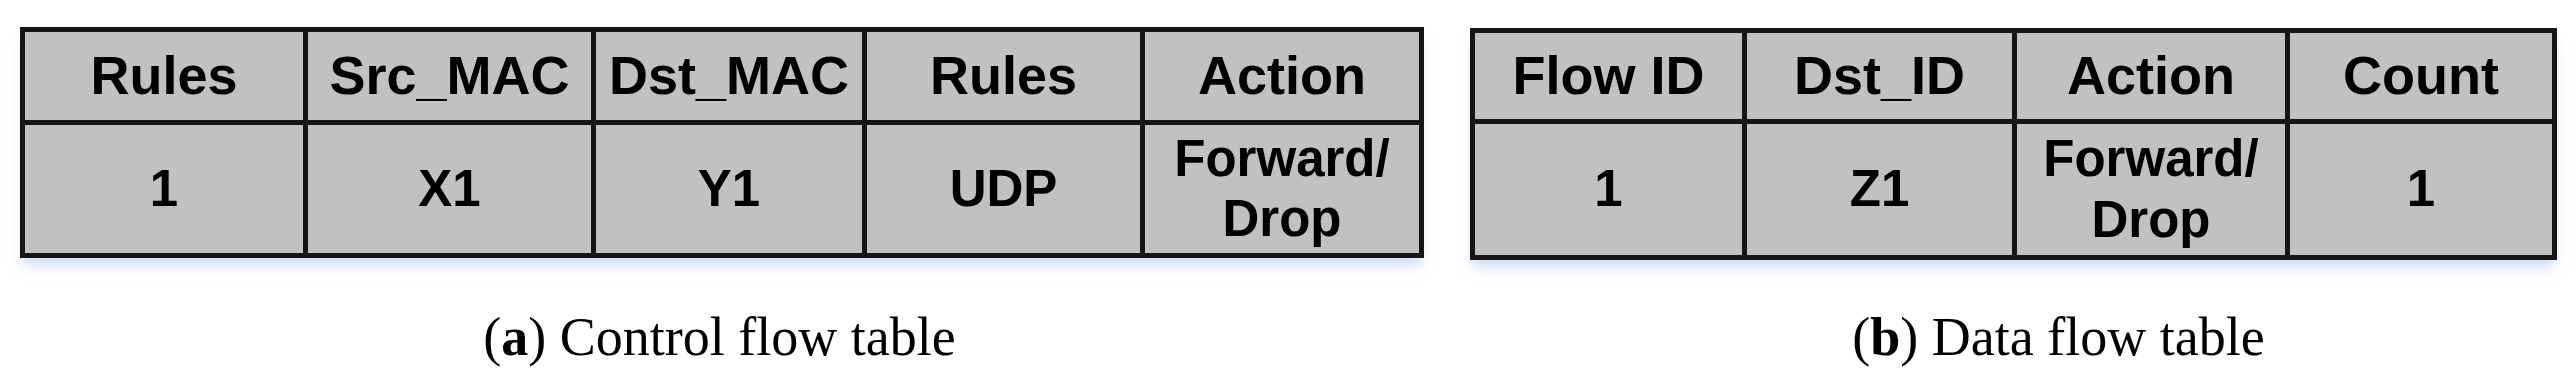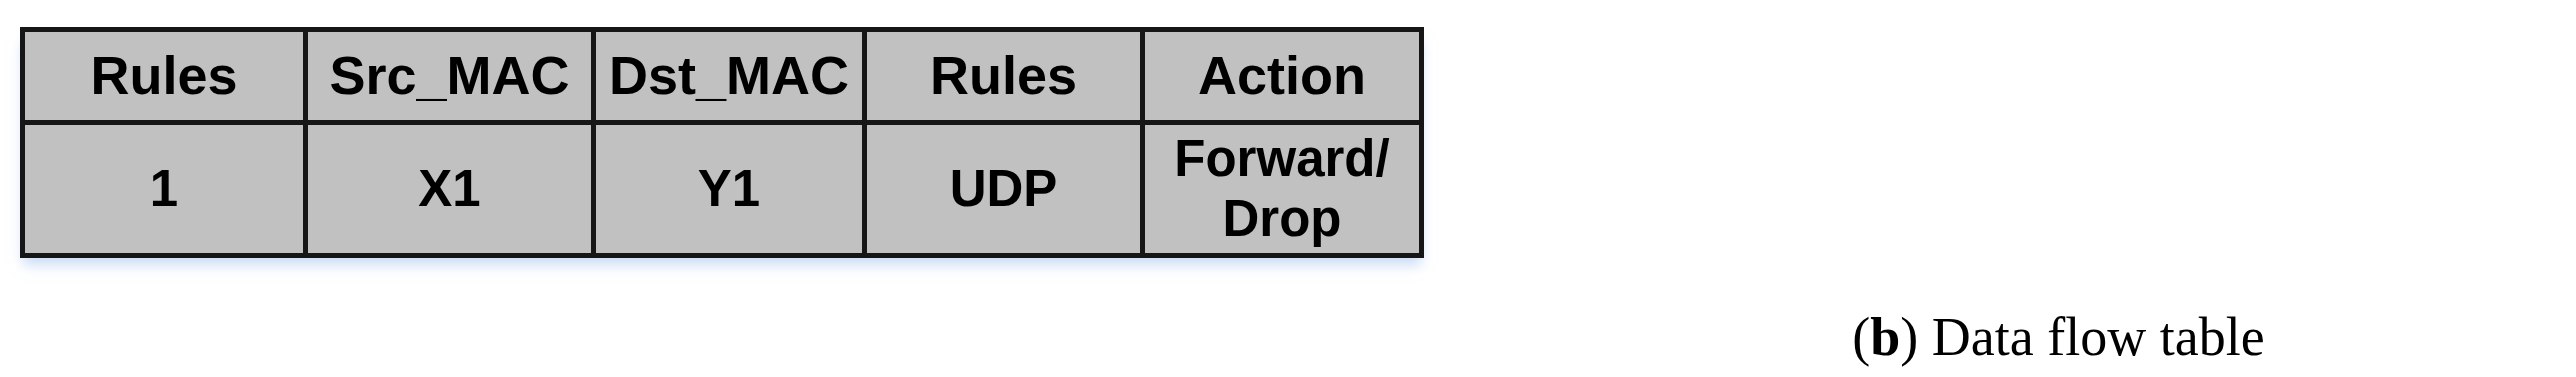--- a/index.html
+++ b/index.html
@@ -87,20 +87,48 @@
         <td>1</td>
         <td>X1</td>
         <td>Y1</td>
         <td>UDP</td>
         <td>Forward/
 Drop</td>
       </tr>
     </tbody>
   </table>
 
+  <table class="ftable" id="table-b">
+    <colgroup>
+      <col style="width:272px">
+      <col style="width:270px">
+      <col style="width:273px">
+      <col style="width:267px">
+    </colgroup>
+    <thead>
+      <tr class="hrow">
+        <th>Flow ID</th>
+        <th>Dst_ID</th>
+        <th>Action</th>
+        <th>Count</th>
+      </tr>
+    </thead>
+    <tbody>
+      <tr class="drow">
+        <td>1</td>
+        <td>Z1</td>
+        <td>Forward/
+Drop</td>
+        <td>1</td>
+      </tr>
+    </tbody>
+  </table>
 
+  <div class="caption" id="caption-a">
+    <span>(</span><span class="bold-letter">a</span><span>) Control flow table</span>
+  </div>
 
   <div class="caption" id="caption-b">
     <span>(</span><span class="bold-letter">b</span><span>) Data flow table</span>
   </div>
 
 </div>
 
 
 </body></html>

